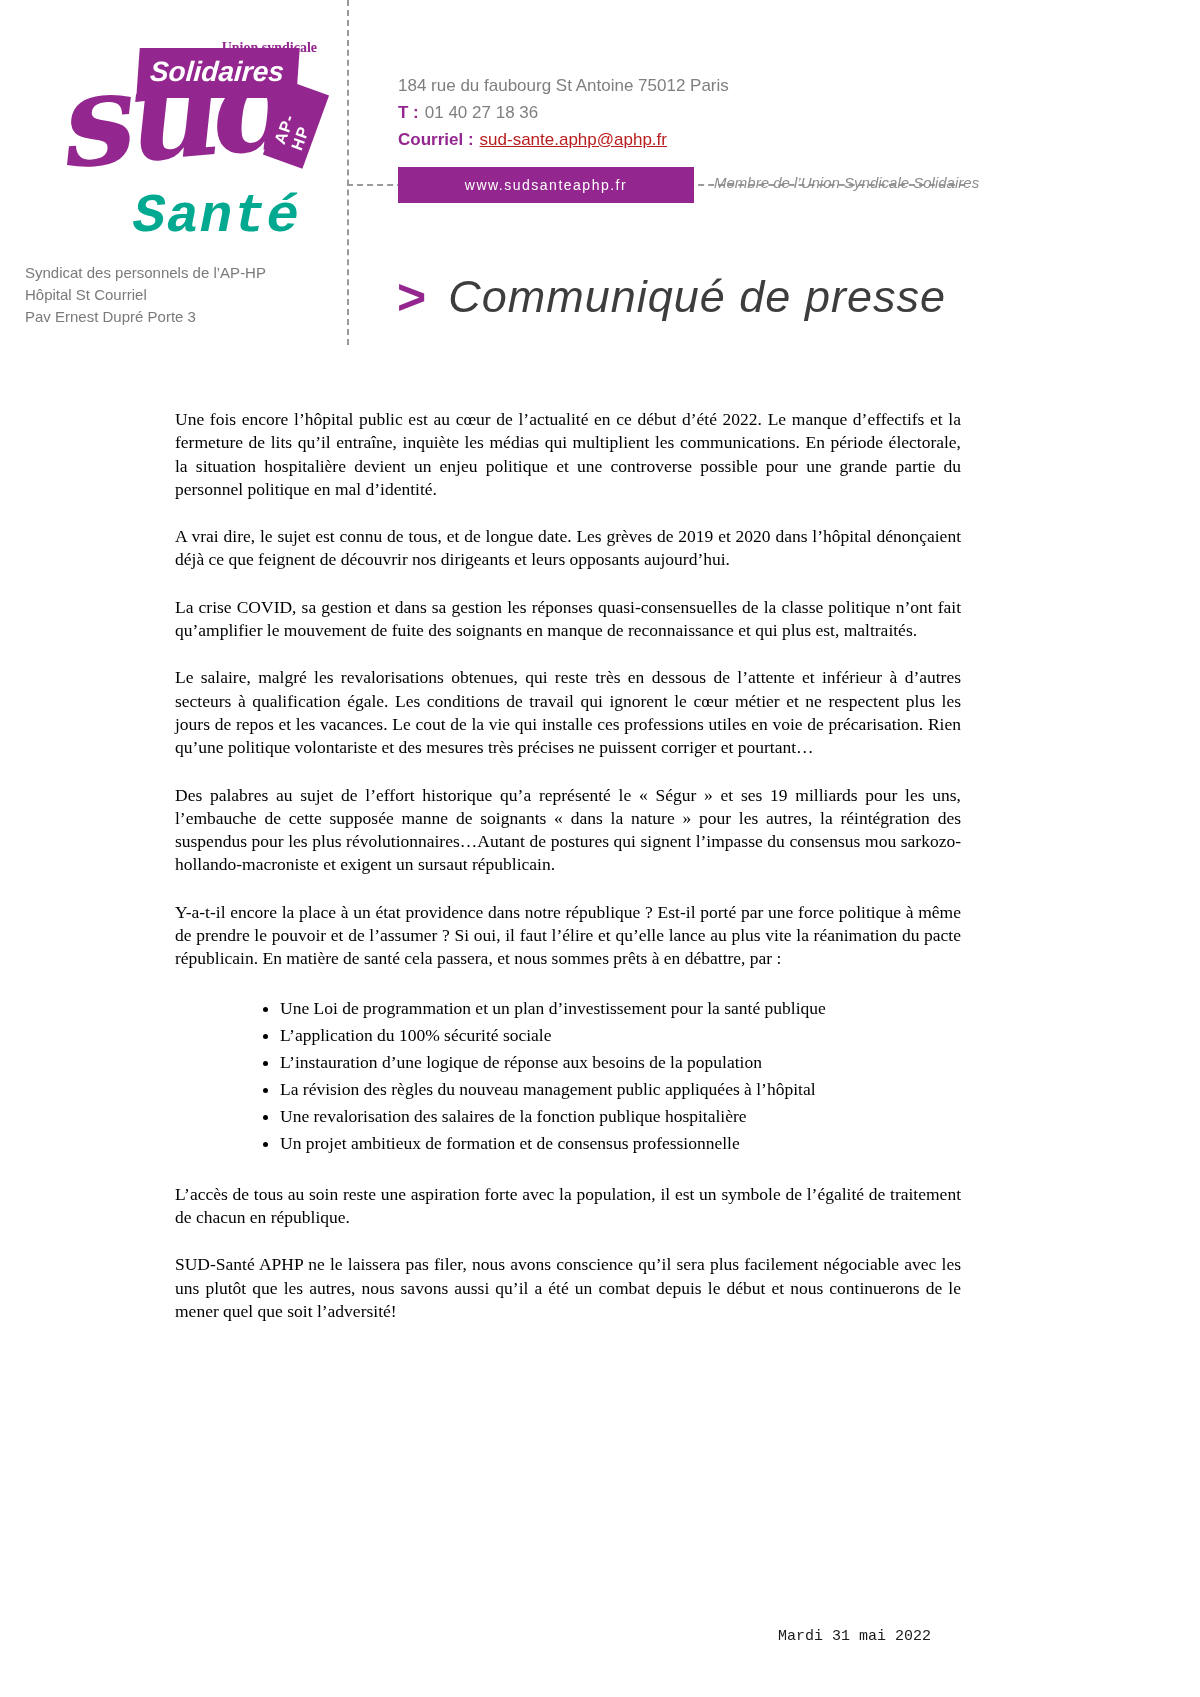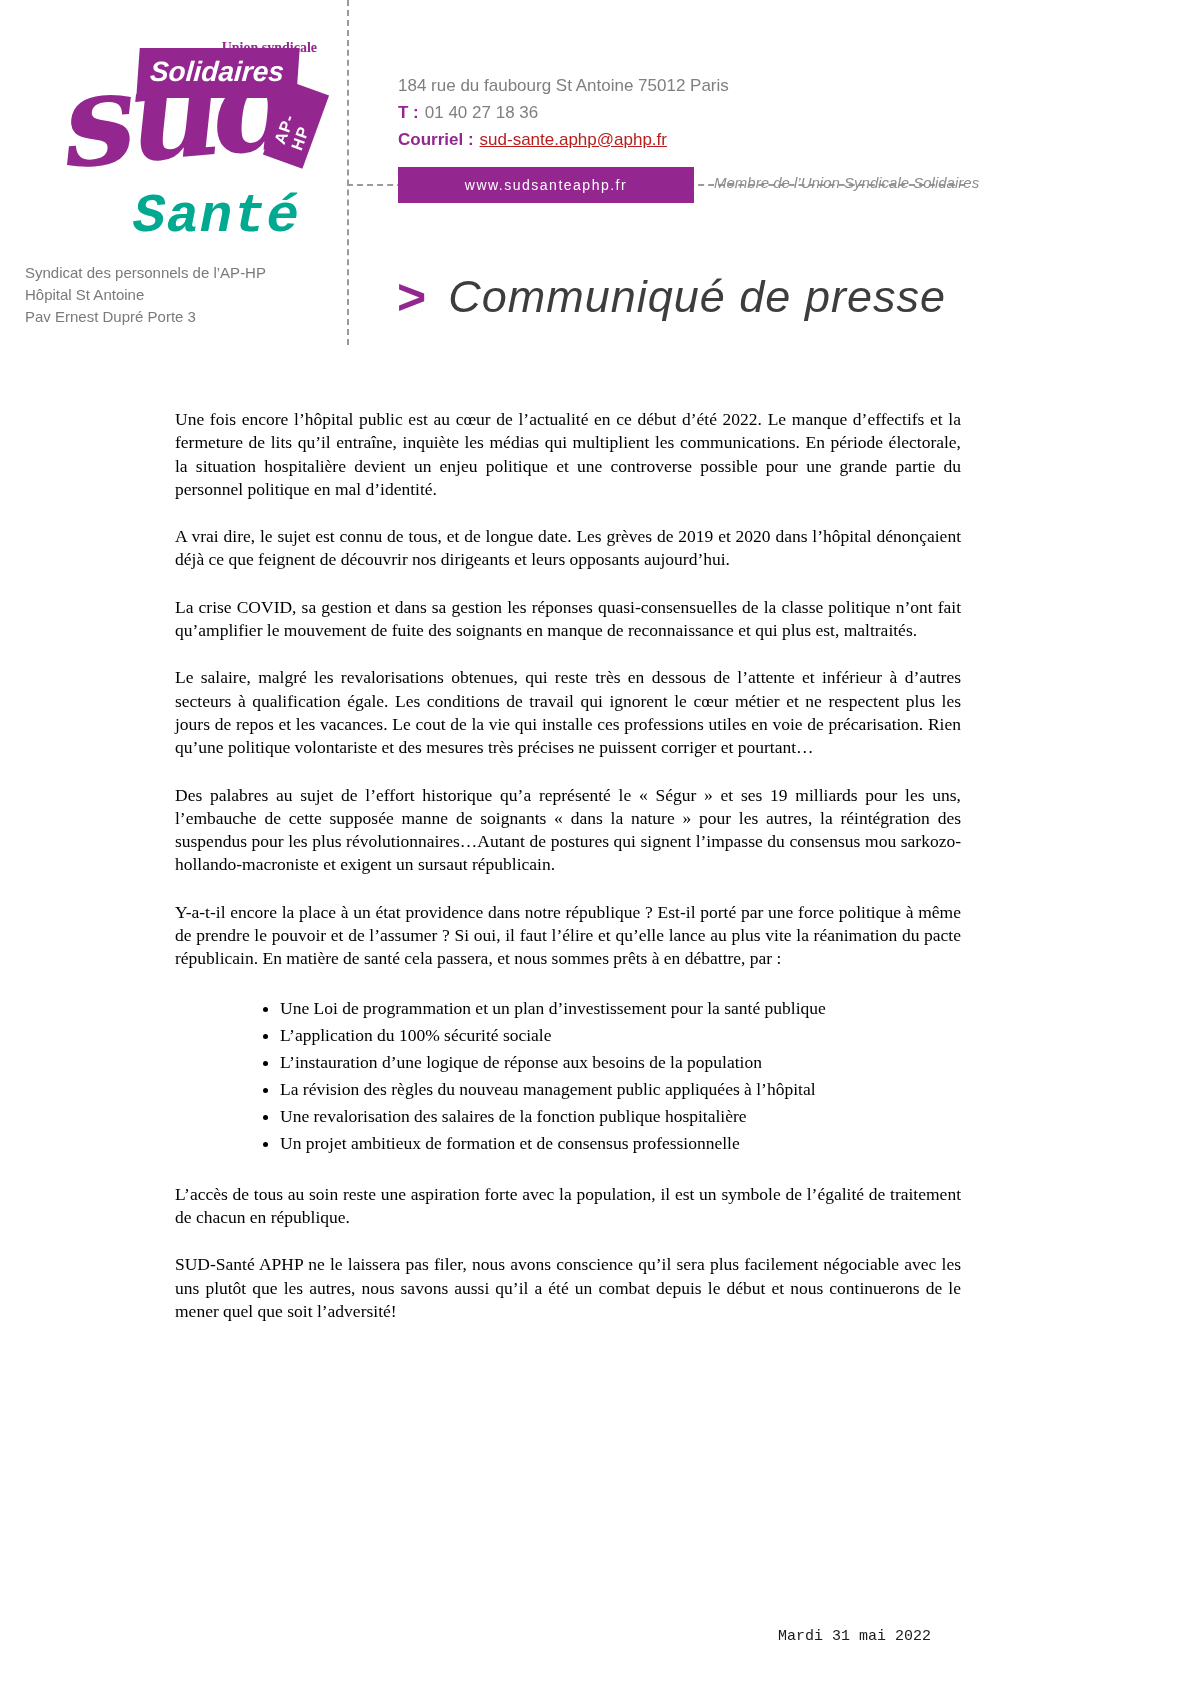--- a/index.html
+++ b/index.html
@@ -182,21 +182,21 @@
   <div class="logo-block">
     <span class="sud-text">sud</span>
     <span class="solidaires-box">Solidaires</span>
     <span class="union-label">Union syndicale</span>
     <span class="aphp-ribbon">AP-HP</span>
     <span class="sante-text">Santé</span>
   </div>
 
   <div class="org-block">
     <div>Syndicat des personnels de l’AP-HP</div>
-    <div>Hôpital St Antoine</div>
+    <div>Hôpital St Courriel</div>
     <div>Pav Ernest Dupré Porte 3</div>
   </div>
 
   <div class="contact-block">
     <div class="contact-line">184 rue du faubourg St Antoine 75012 Paris</div>
     <div class="contact-line">
       <span class="accent">T :</span><span>01 40 27 18 36</span>
     </div>
     <div class="contact-line">
       <span class="accent">Courriel :</span><a class="email-link">sud-sante.aphp@aphp.fr</a>

